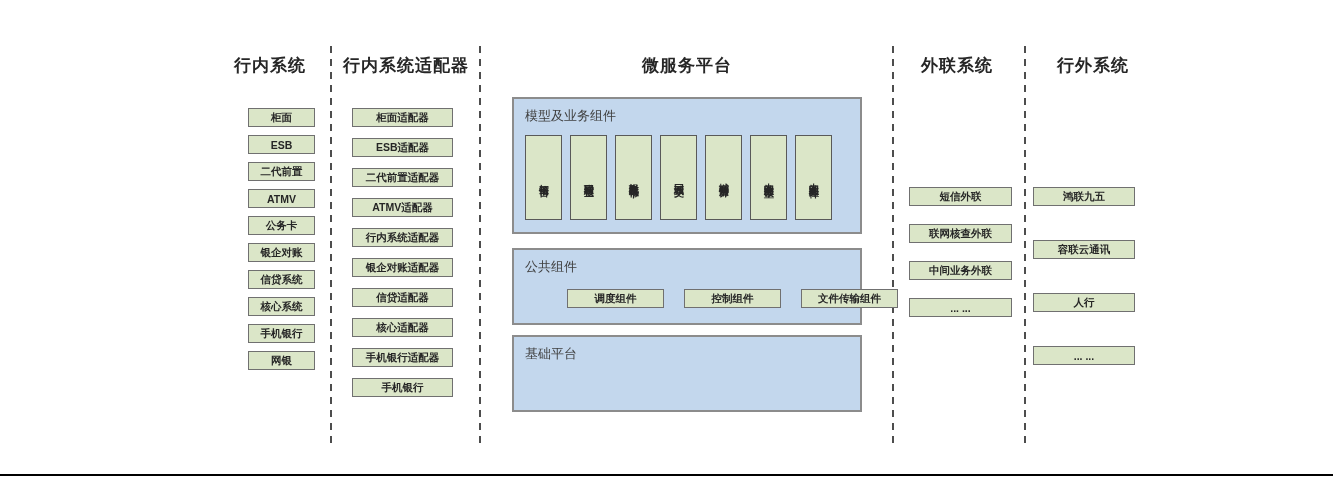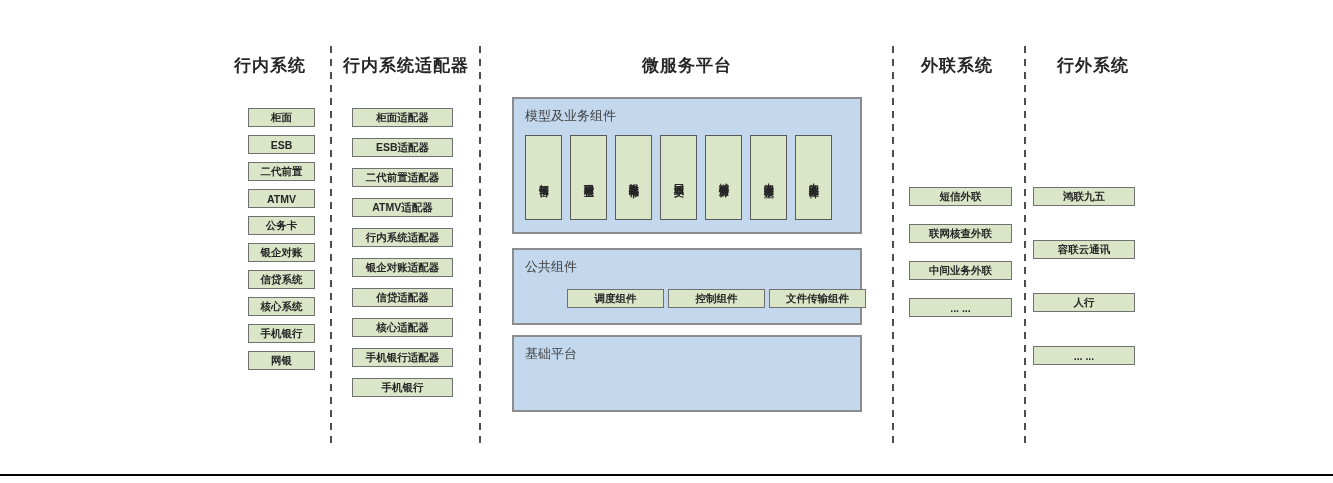--- a/index.html
+++ b/index.html
@@ -55,21 +55,21 @@
   .vbox{
     box-sizing:border-box;width:37px;height:85px;
     background:var(--box-fill);
     border:1px solid var(--vbox-border);
     display:flex;align-items:center;justify-content:center;
     writing-mode:vertical-lr;text-orientation:upright;
     font-size:10px;font-weight:bold;color:var(--text-dark);
     letter-spacing:1px;line-height:1;
     overflow:hidden;
   }
-  .hbox-row{position:absolute;left:11px;top:39px;display:flex;gap:4px;padding-left:42px;}
+  .hbox-row{position:absolute;left:11px;top:39px;display:flex;gap:20px;padding-left:42px;}
   .hbox-row .box{width:97px;}
   .bottom-rule{position:absolute;left:0;top:474px;width:1333px;height:2px;background:var(--rule);}
 </style>
 </head>
 <body>
 
 <div class="canvas">
 
   <div class="divider" style="left:330px"></div>
   <div class="divider" style="left:479px"></div>

